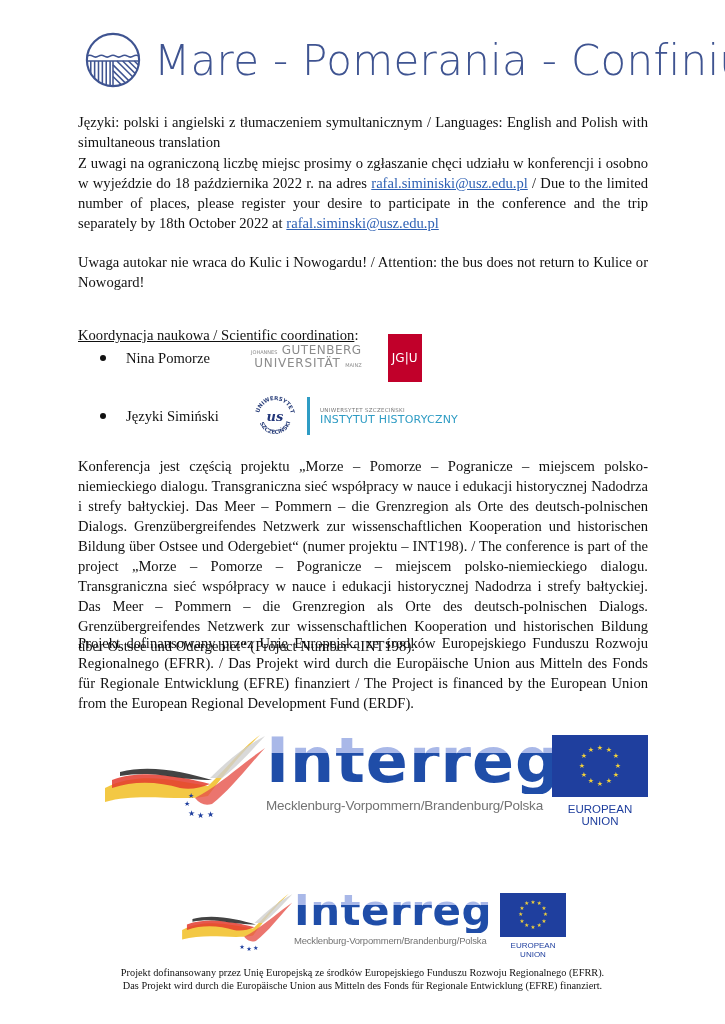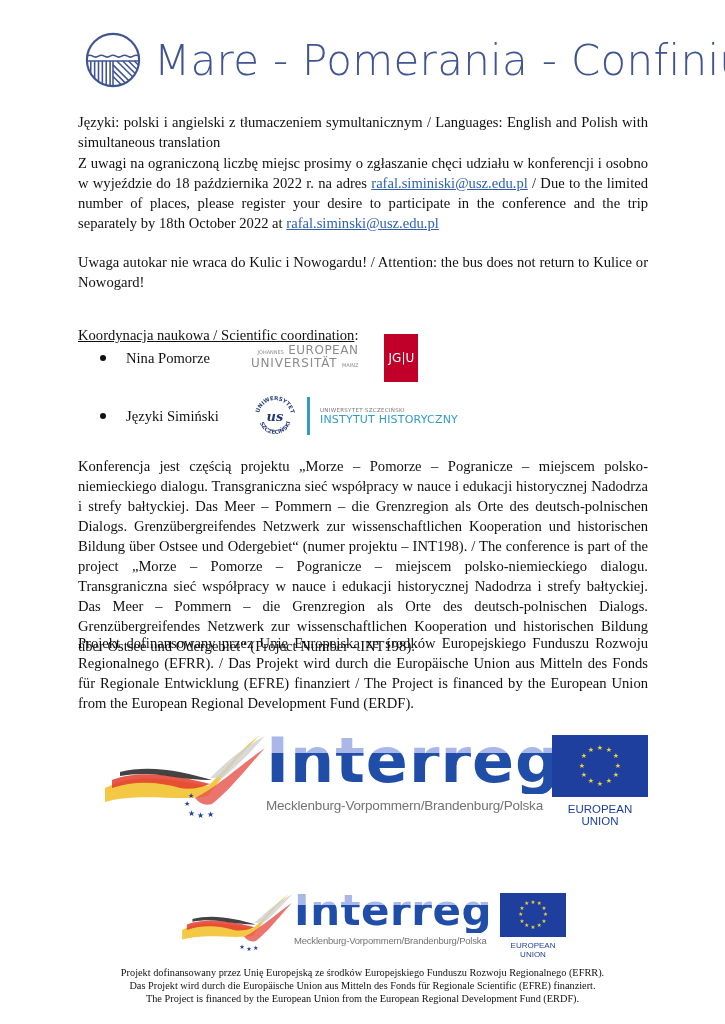--- a/index.html
+++ b/index.html
@@ -85,21 +85,21 @@
 
 <div class="body" style="top:325px;">
   <p class="p"><span class="u">Koordynacja naukowa / Scientific coordination</span><span>:</span></p>
 </div>
 
 <div class="coord-row" style="top:340px;height:36px;">
   <span class="bullet"></span>
   <span class="name">Nina Pomorze</span>
   <div class="jgu-logo">
     <div class="jgu-text">
-      <div class="l1"><small>JOHANNES</small> <span>EUROPEAN</span></div>
+      <div class="l1"><small>JOHANNES</small> <span>GUTENBERG</span></div>
       <div class="l2"><span>UNIVERSITÄT</span> <small>MAINZ</small></div>
     </div>
     <div class="jgu-box">JG|U</div>
   </div>
 </div>
 
 <div class="coord-row" style="top:388px;height:56px;">
   <span class="bullet"></span>
   <span class="name">Języki Simiński</span>
   <div class="us-logo">
@@ -201,15 +201,14 @@
             <text x="39" y="17">★</text>
         </g>
       </svg>
     </div>
     <div class="eu-label" style="font-size:8px;margin-top:4px;width:66px;">EUROPEAN UNION</div>
   </div>
 </div>
 
 <div class="footer">
   <div>Projekt dofinansowany przez Unię Europejską ze środków Europejskiego Funduszu Rozwoju Regionalnego (EFRR).</div>
-  <div>Das Projekt wird durch die Europäische Union aus Mitteln des Fonds für Regionale Scientific (EFRE) finanziert.</div>
-  <div>The Project is financed by the European Union from the European Regional Development Fund (ERDF).</div>
+  <div>Das Projekt wird durch die Europäische Union aus Mitteln des Fonds für Regionale Entwicklung (EFRE) finanziert.</div>
 </div>
 
 </body></html>

